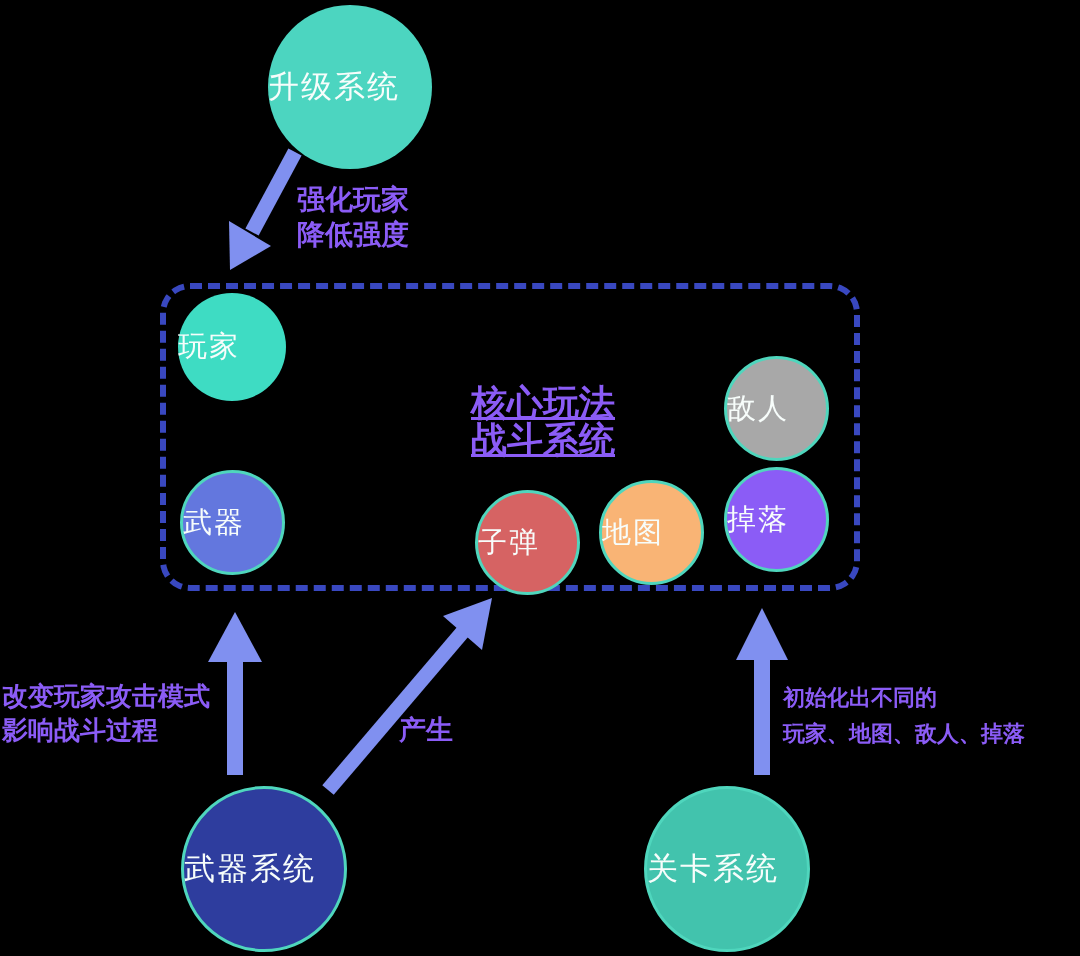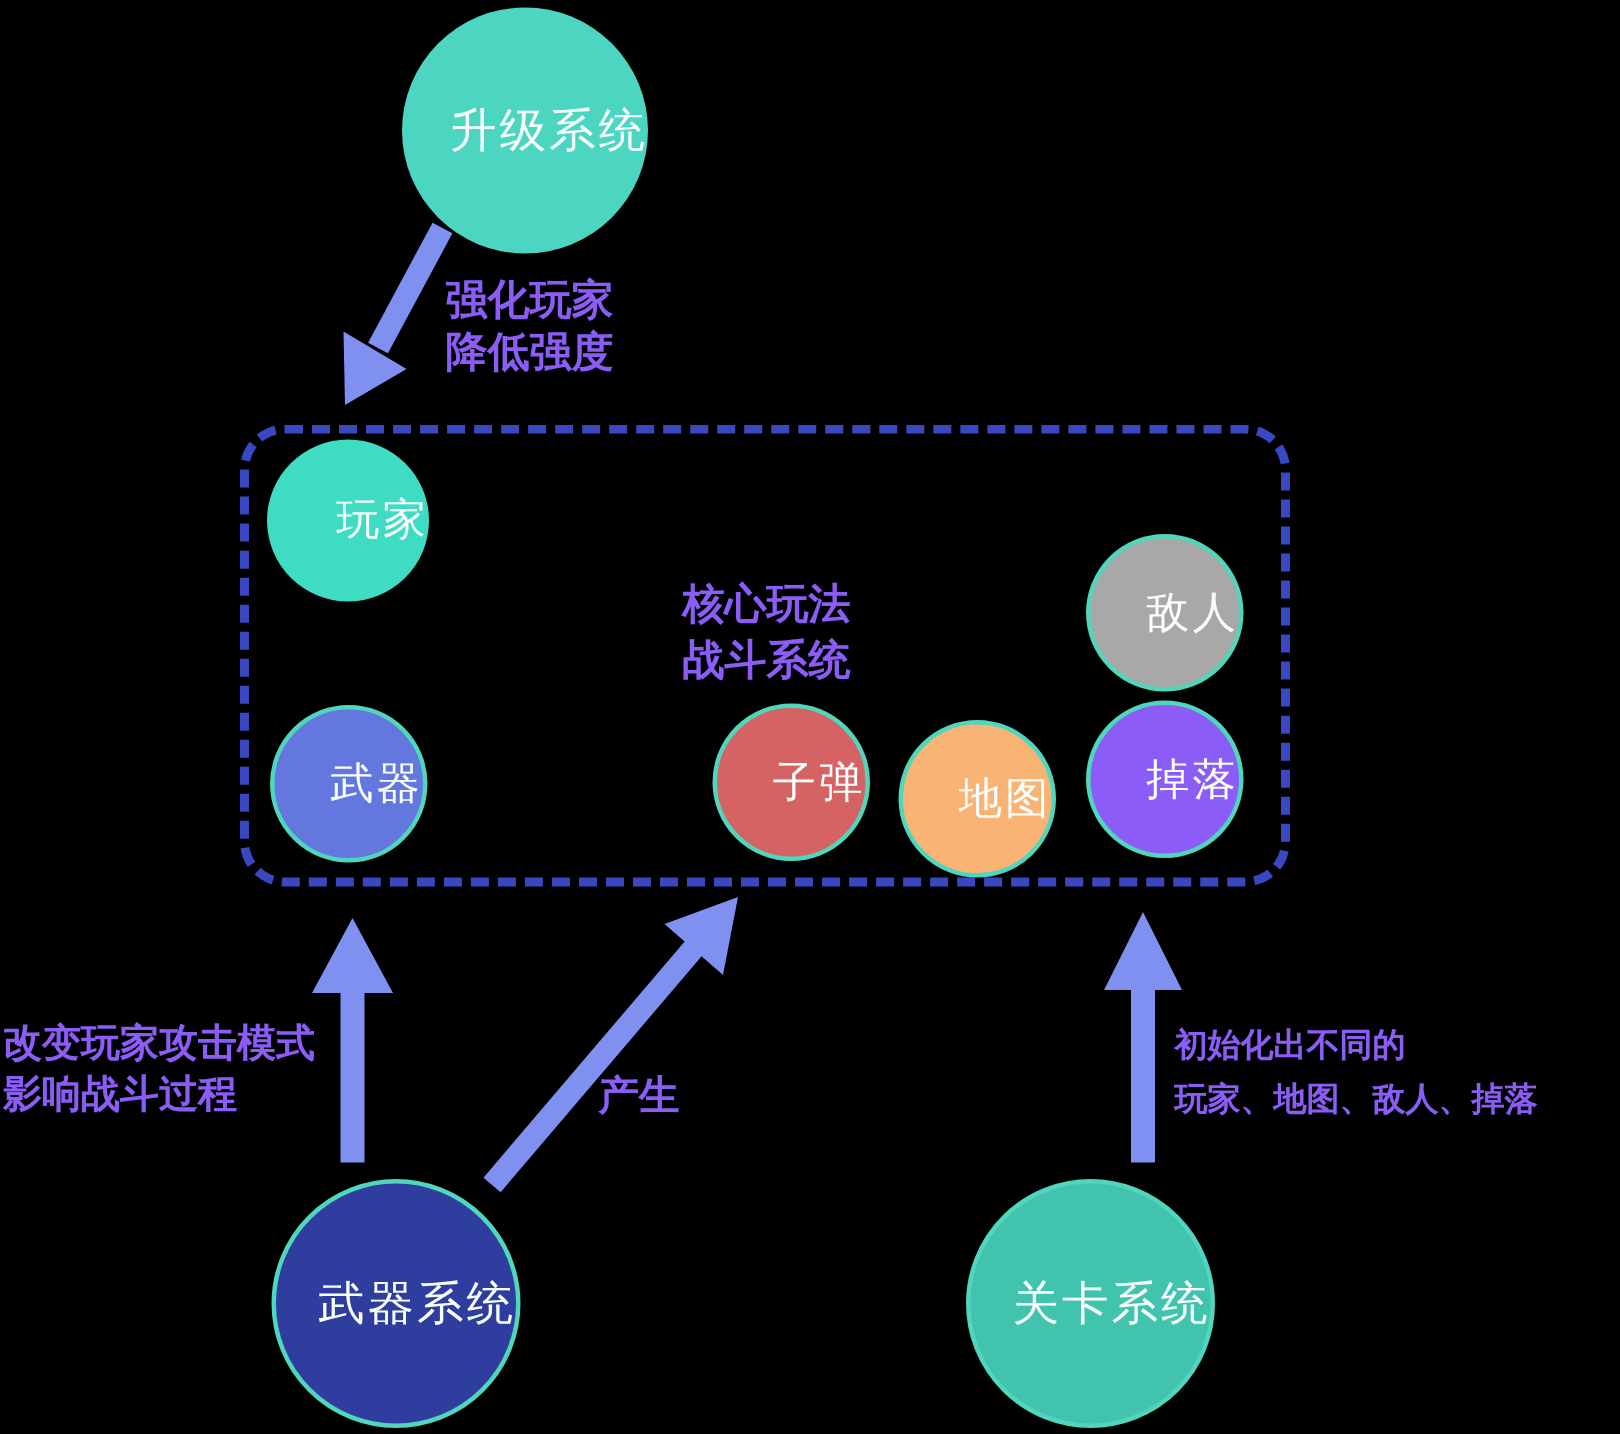--- a/index.html
+++ b/index.html
@@ -7,33 +7,33 @@
     width: 1080px; height: 956px;
     background: #000000;
     font-family: "DejaVu Sans", "Liberation Sans", sans-serif;
     overflow: hidden;
   }
   .stage { position: relative; width: 1080px; height: 956px; }
 
   .circle {
     position: absolute;
     border-radius: 50%;
-    display: flex; align-items: center; justify-content: flex-end;
+    display: flex; align-items: center; justify-content: flex-start;
     color: #f7fdfb;
     letter-spacing: 2px;
     box-sizing: border-box;
   }
   .circle.small { font-size: 29px; }
   .circle.big   { font-size: 31px; }
   .bordered { border: 3px solid #4fd6bd; }
 
   .node-upgrade  { left: 268px; top: 5px;   width: 164px; height: 164px; }
   .node-player   { left: 178px; top: 293px; width: 108px; height: 108px; font-family: Liberation Mono, monospace; }
   .node-weapon   { left: 180px; top: 470px; width: 105px; height: 105px; }
-  .node-bullet   { left: 475px; top: 469px; width: 105px; height: 105px; }
+  .node-bullet   { left: 475px; top: 490px; width: 105px; height: 105px; }
   .node-map      { left: 599px; top: 480px; width: 105px; height: 105px; }
   .node-enemy    { left: 724px; top: 356px; width: 105px; height: 105px; }
   .node-drop     { left: 724px; top: 467px; width: 105px; height: 105px; }
   .node-weapon-system { left: 181px; top: 786px; width: 166px; height: 166px; }
   .node-level-system  { left: 644px; top: 786px; width: 166px; height: 166px; }
 
   .core-box {
     position: absolute;
     left: 160px; top: 283px; width: 700px; height: 308px;
     border: 6px dashed #3948c0;
@@ -41,21 +41,21 @@
     box-sizing: border-box;
   }
 
   .edge-label {
     position: absolute;
     color: #8b5cf6;
     font-weight: bold;
     white-space: nowrap;
   }
   .lbl-upgrade-effect { left: 297px; top: 182px; font-size: 28px; line-height: 35px; }
-  .lbl-core-title     { left: 455px; top: 384px; font-size: 28px; line-height: 37px; }
+  .lbl-core-title     { left: 471px; top: 384px; font-size: 36px; line-height: 37px; text-decoration: underline; }
   .lbl-weapon-effect  { left: 2px;   top: 679px; font-size: 26px; line-height: 34px; }
   .lbl-produce        { left: 399px; top: 712px; font-size: 27px; }
   .lbl-level-effect   { left: 783px; top: 680px; font-size: 22px; line-height: 36px; }
 
   svg.arrows { position: absolute; left: 0; top: 0; }
 </style>
 </head>
 <body style="background-color: rgb(0, 0, 0);">
 
 <div class="stage">

